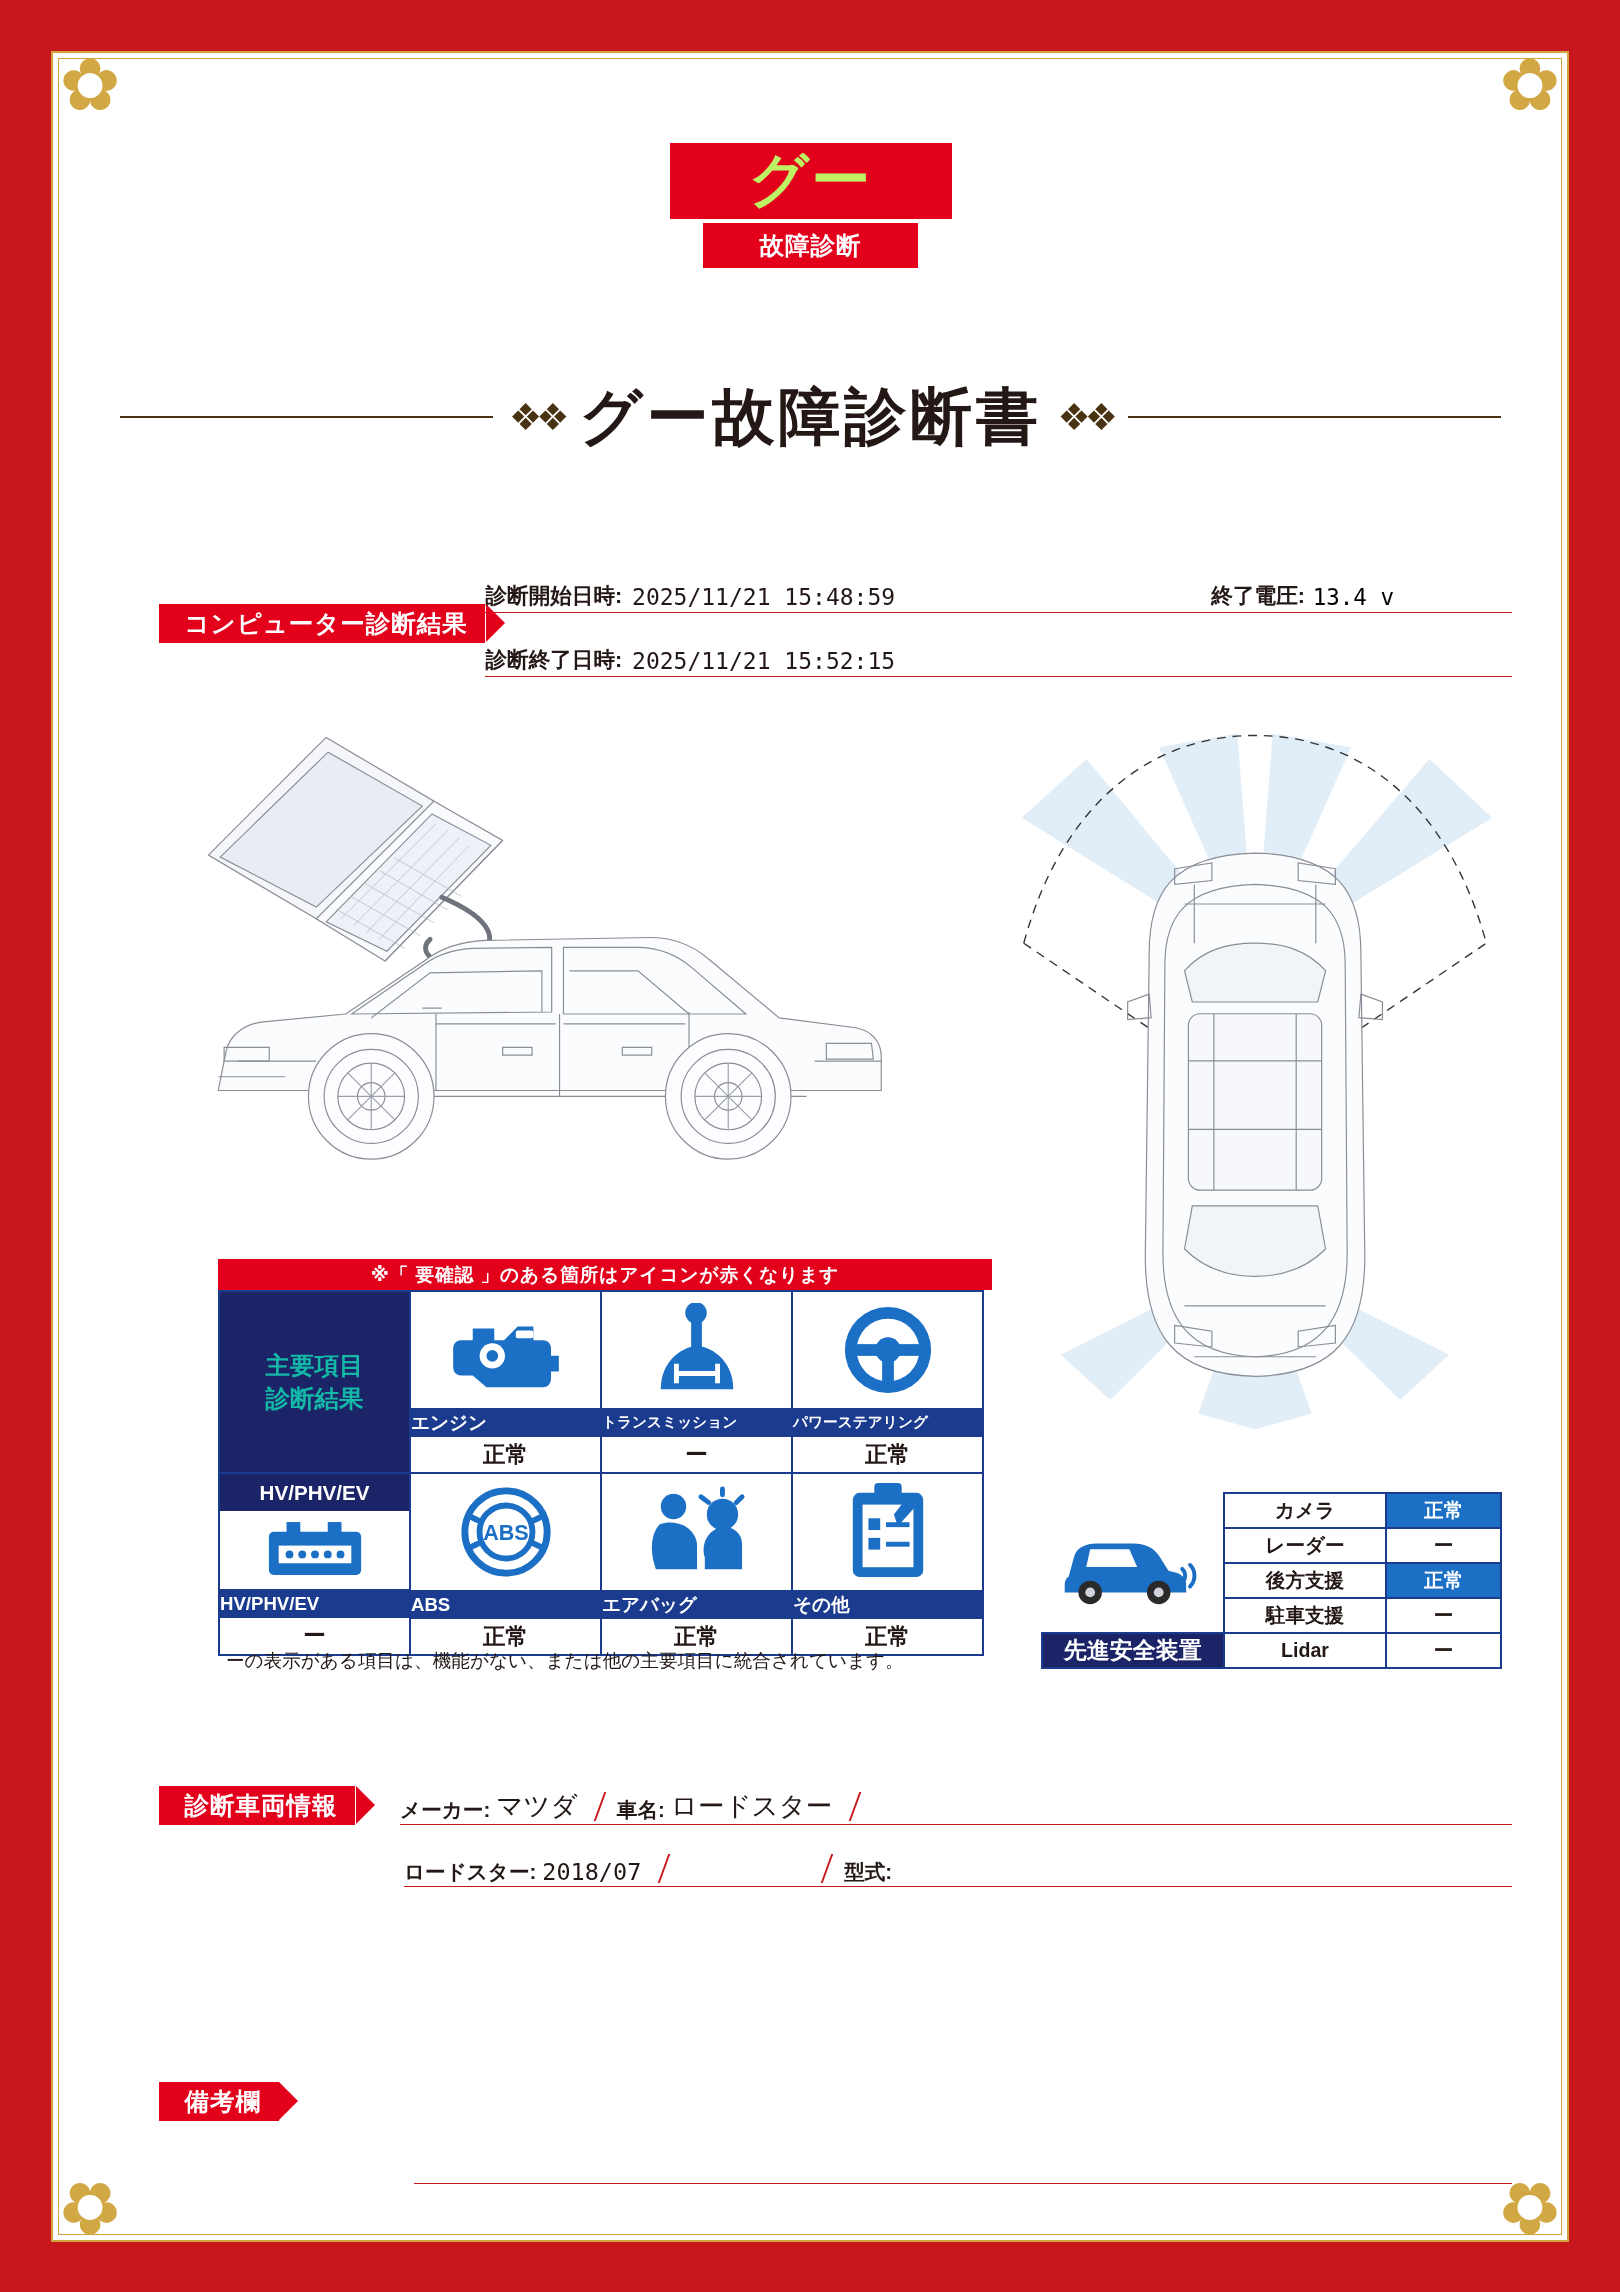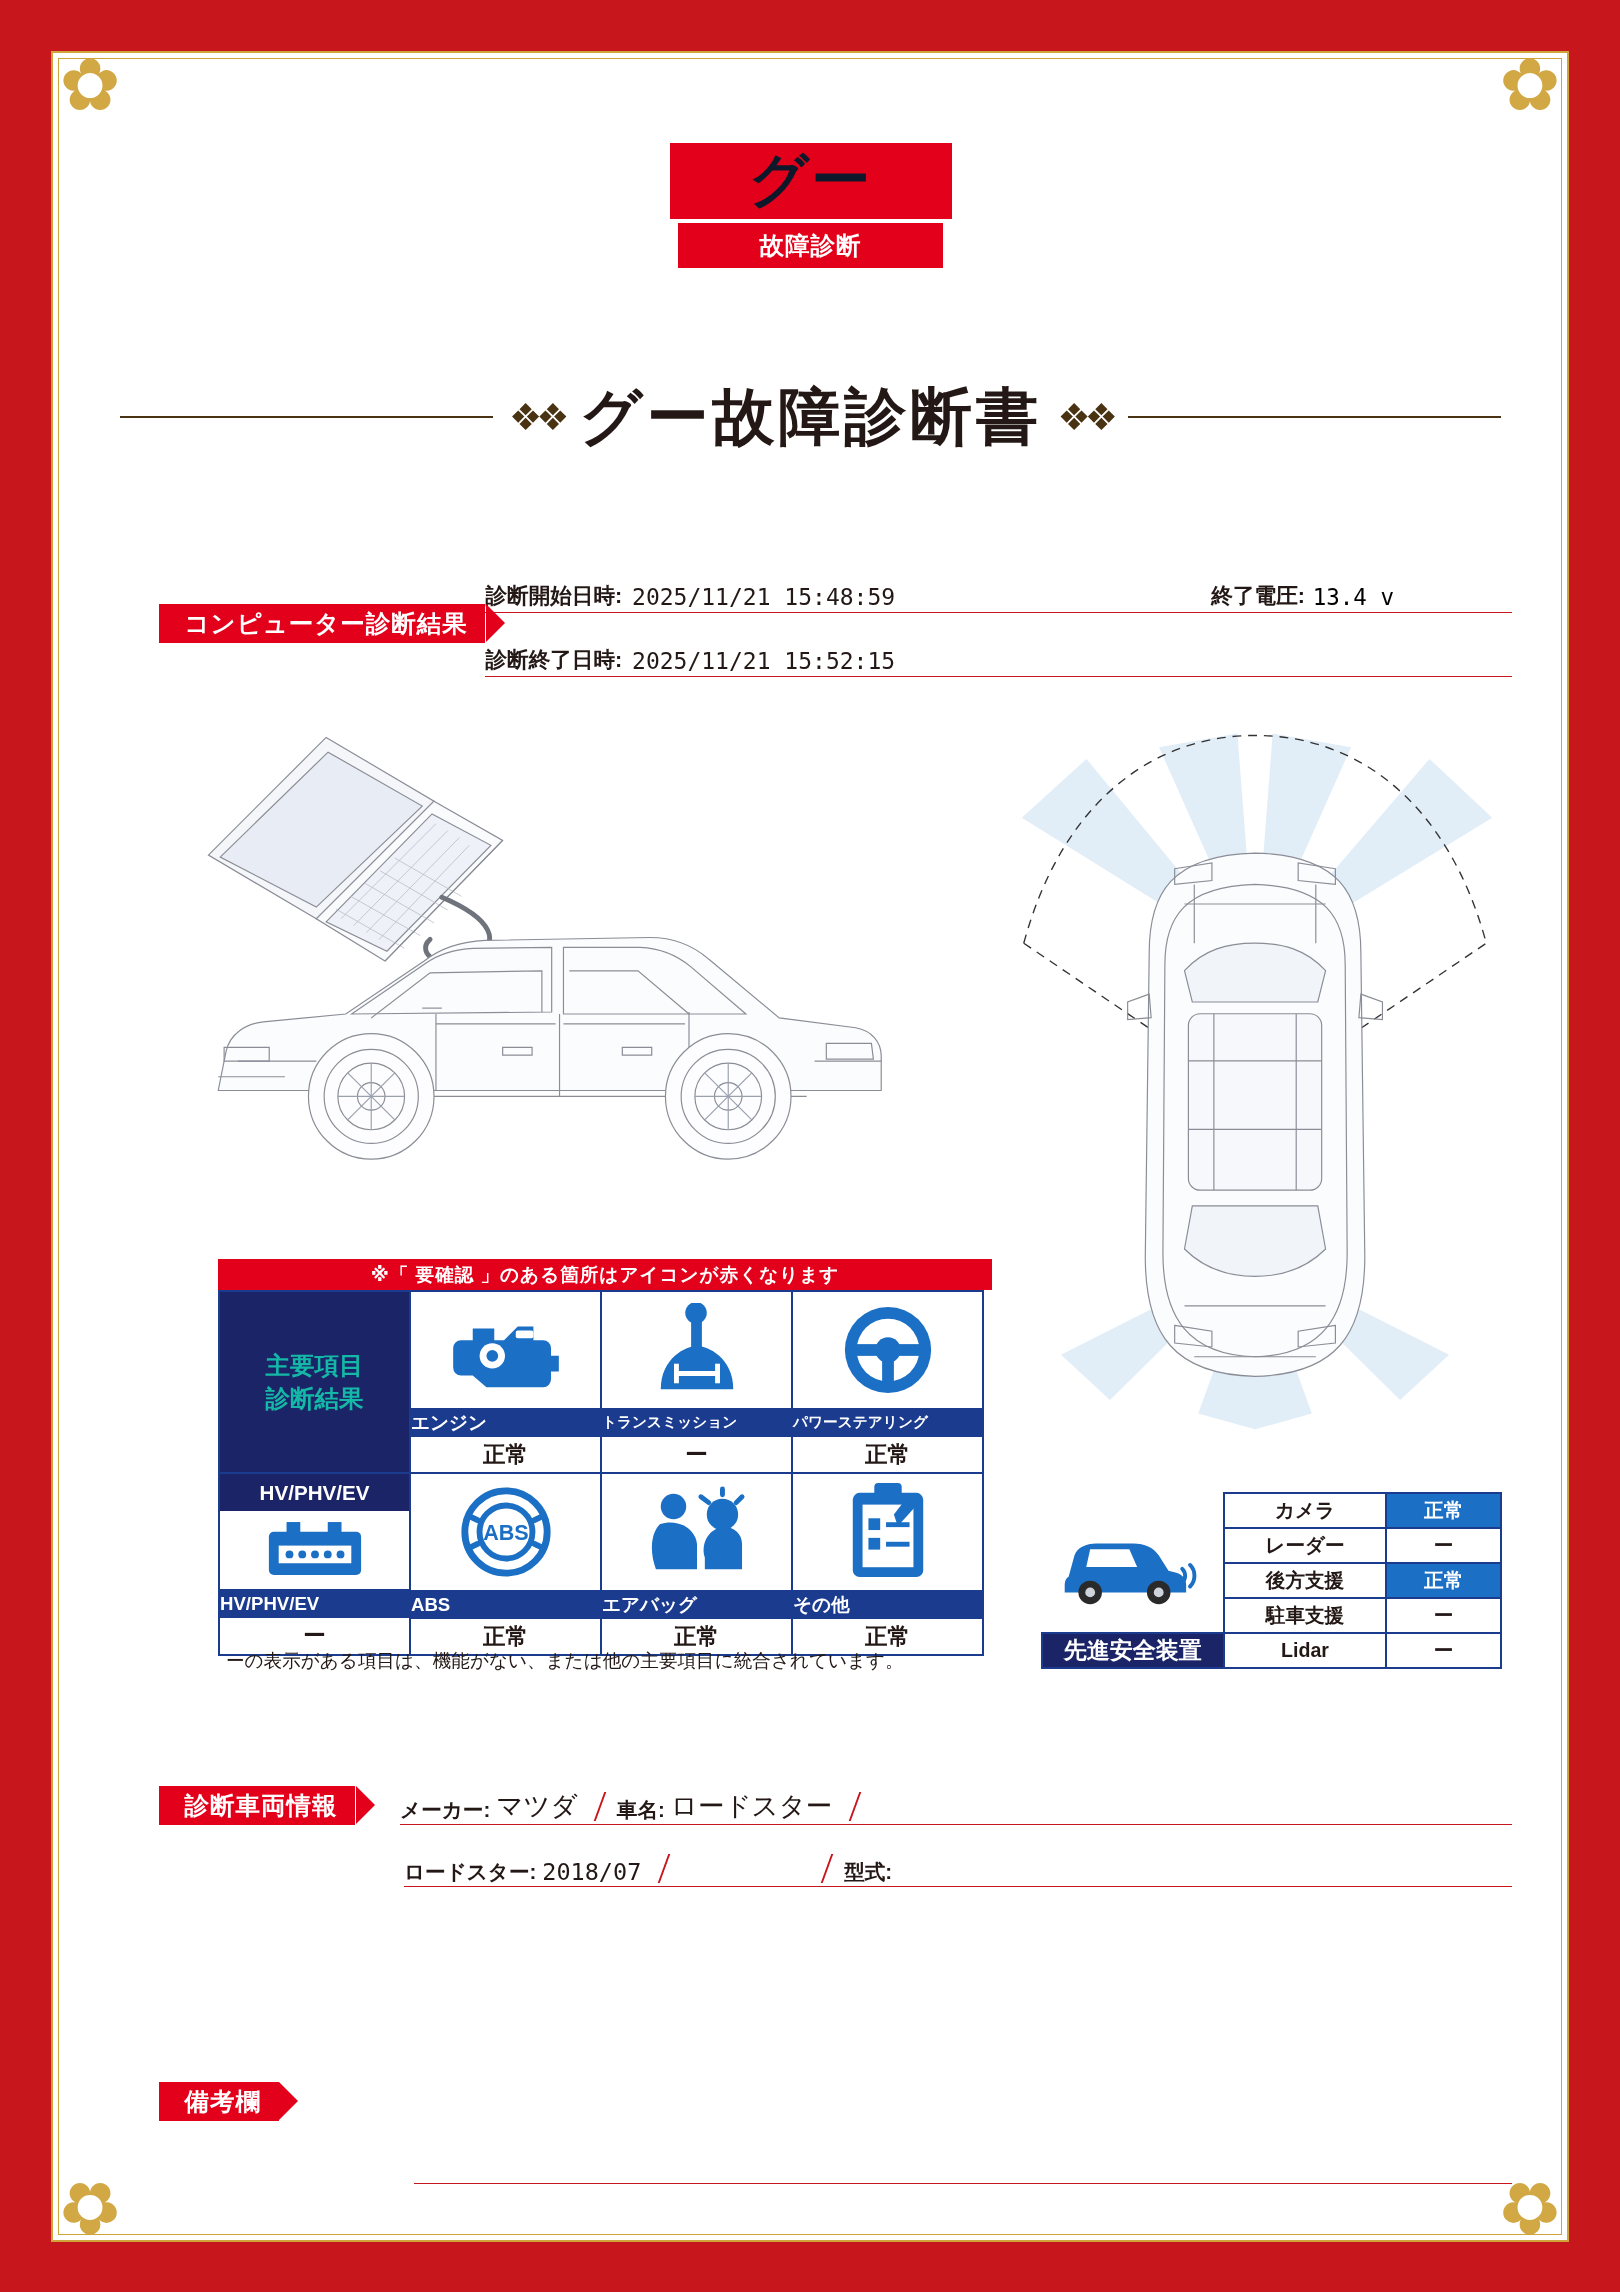--- a/index.html
+++ b/index.html
@@ -37,27 +37,27 @@
   .corner.br{right:45px;bottom:43px;transform:scale(-1,-1);}
 
   .content{position:absolute;left:61px;top:61px;width:1499px;height:2171px;}
 
   
   .logo{
     position:absolute;left:50%;transform:translateX(-50%);top:82px;
     width:282px;
   }
   .logo-top{
-    background:#e3001b;color:#0f172a;height:76px;
+    background:#e3001b;color:#bef264;height:76px;
     display:flex;align-items:center;justify-content:center;
     font-size:59px;font-weight:bold;letter-spacing:2px;
     font-family:"DejaVu Sans",sans-serif;
   }
   .logo-bottom{
-    background:#e3001b;color:#fff;height:45px;width:265px;margin:3.9px auto 0;
+    background:#e3001b;color:#fff;height:45px;width:215px;margin:3.9px auto 0;
     display:flex;align-items:center;justify-content:center;
     font-size:24.5px;font-weight:bold;letter-spacing:1px;
   }
 
   
   .title-wrap{
     position:absolute;top:312px;left:59px;right:59px;height:88px;
     display:flex;align-items:center;justify-content:center;gap:15.7px;
   }
   .title-rule{flex:1;height:2.9px;background:#4a3312;}

